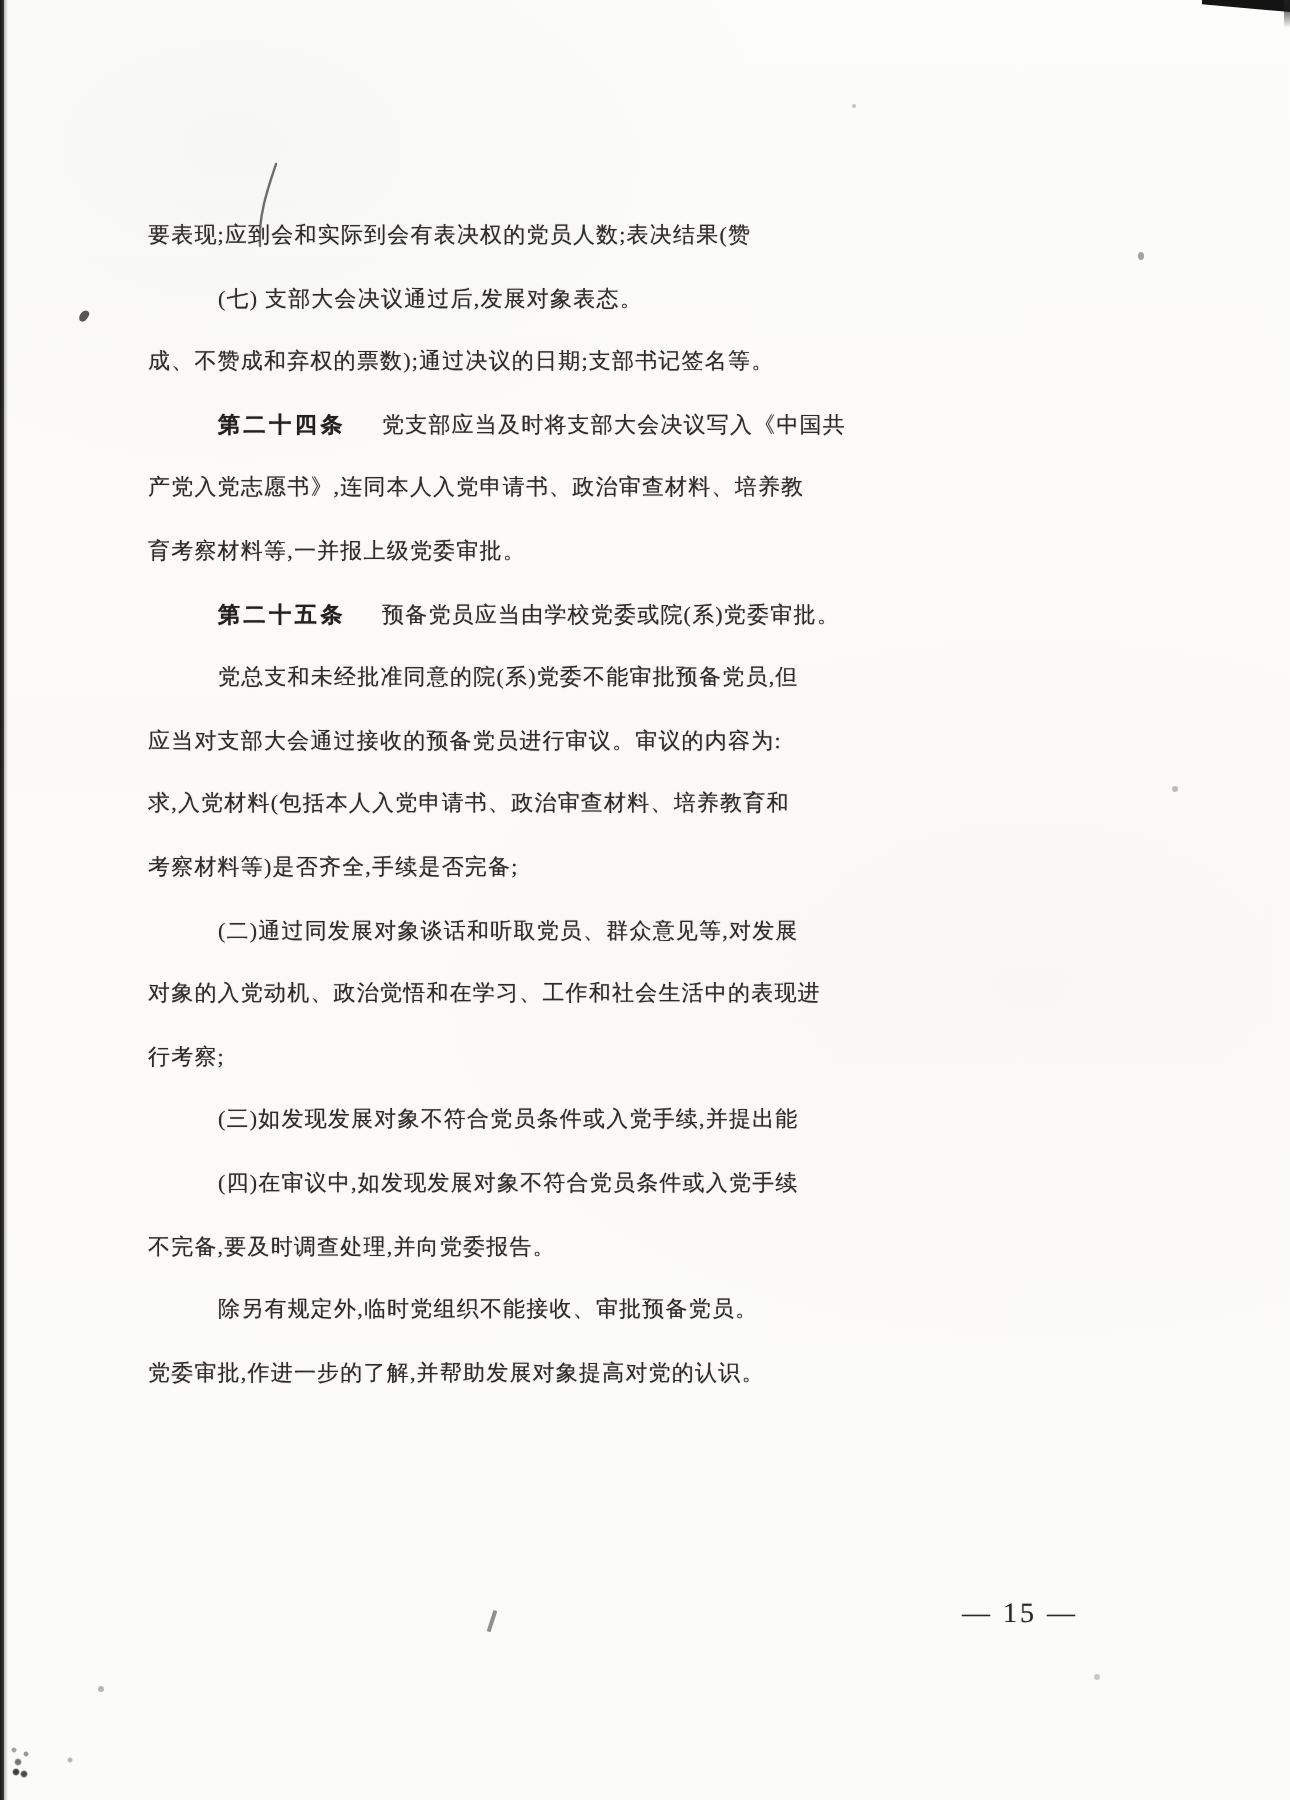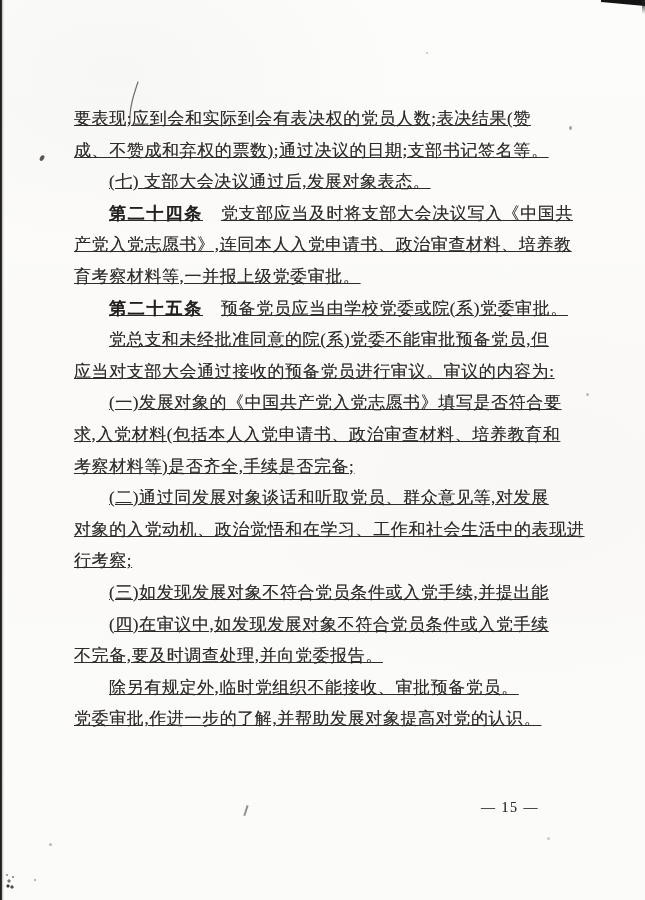--- a/index.html
+++ b/index.html
@@ -42,24 +42,23 @@
   .text-block {
     position: absolute;
     left: 74px;
     top: 103px;
     width: 516px;
   }
   .line {
     height: 31.6px;
     line-height: 31.6px;
     white-space: nowrap;
-    font-size: 17px;
+    font-size: 11px;
     letter-spacing: 0.6px;
     text-shadow: 0 0 0.5px rgba(46,44,42,0.55);
-    text-decoration: underline;
   }
   .line.indent { padding-left: 35px; }
   .term {
     font-weight: bold;
     color: #232120;
     letter-spacing: 1.8px;
     margin-right: 18px;
   }
   .term:empty { display: none; margin: 0; }
   .page-number {
@@ -123,37 +122,36 @@
   <div class="artifact speck-3"></div>
   <div class="artifact speck-4"></div>
   <div class="artifact speck-5"></div>
   <div class="artifact slash"></div>
   <div class="artifact blot-bl"></div>
   <div class="artifact blot-bl2"></div>
 
   <div class="text-block">
   <div class="line"><span class="body-text">要表现;应到会和实际到会有表决权的党员人数;表决结果(赞</span></div>
 
+  <div class="line indent"><span class="body-text">(七) 支部大会决议通过后,发展对象表态。</span></div>
+
   <div class="line"><span class="body-text">成、不赞成和弃权的票数);通过决议的日期;支部书记签名等。</span></div>
-
-  <div class="line indent"><span class="body-text">(七) 支部大会决议通过后,发展对象表态。</span></div>
 
   <div class="line indent"><span class="term">第二十四条</span><span class="body-text">党支部应当及时将支部大会决议写入《中国共</span></div>
 
   <div class="line"><span class="body-text">产党入党志愿书》,连同本人入党申请书、政治审查材料、培养教</span></div>
 
   <div class="line"><span class="body-text">育考察材料等,一并报上级党委审批。</span></div>
 
   <div class="line indent"><span class="term">第二十五条</span><span class="body-text">预备党员应当由学校党委或院(系)党委审批。</span></div>
 
   <div class="line indent"><span class="body-text">党总支和未经批准同意的院(系)党委不能审批预备党员,但</span></div>
 
   <div class="line"><span class="body-text">应当对支部大会通过接收的预备党员进行审议。审议的内容为:</span></div>
 
-  <div class="line indent"><span class="body-text">(一)发展对象的《中国共产党入党志愿书》填写是否符合要</span></div>
 
   <div class="line"><span class="body-text">求,入党材料(包括本人入党申请书、政治审查材料、培养教育和</span></div>
 
   <div class="line"><span class="body-text">考察材料等)是否齐全,手续是否完备;</span></div>
 
   <div class="line indent"><span class="body-text">(二)通过同发展对象谈话和听取党员、群众意见等,对发展</span></div>
 
   <div class="line"><span class="body-text">对象的入党动机、政治觉悟和在学习、工作和社会生活中的表现进</span></div>
 
   <div class="line"><span class="body-text">行考察;</span></div>

